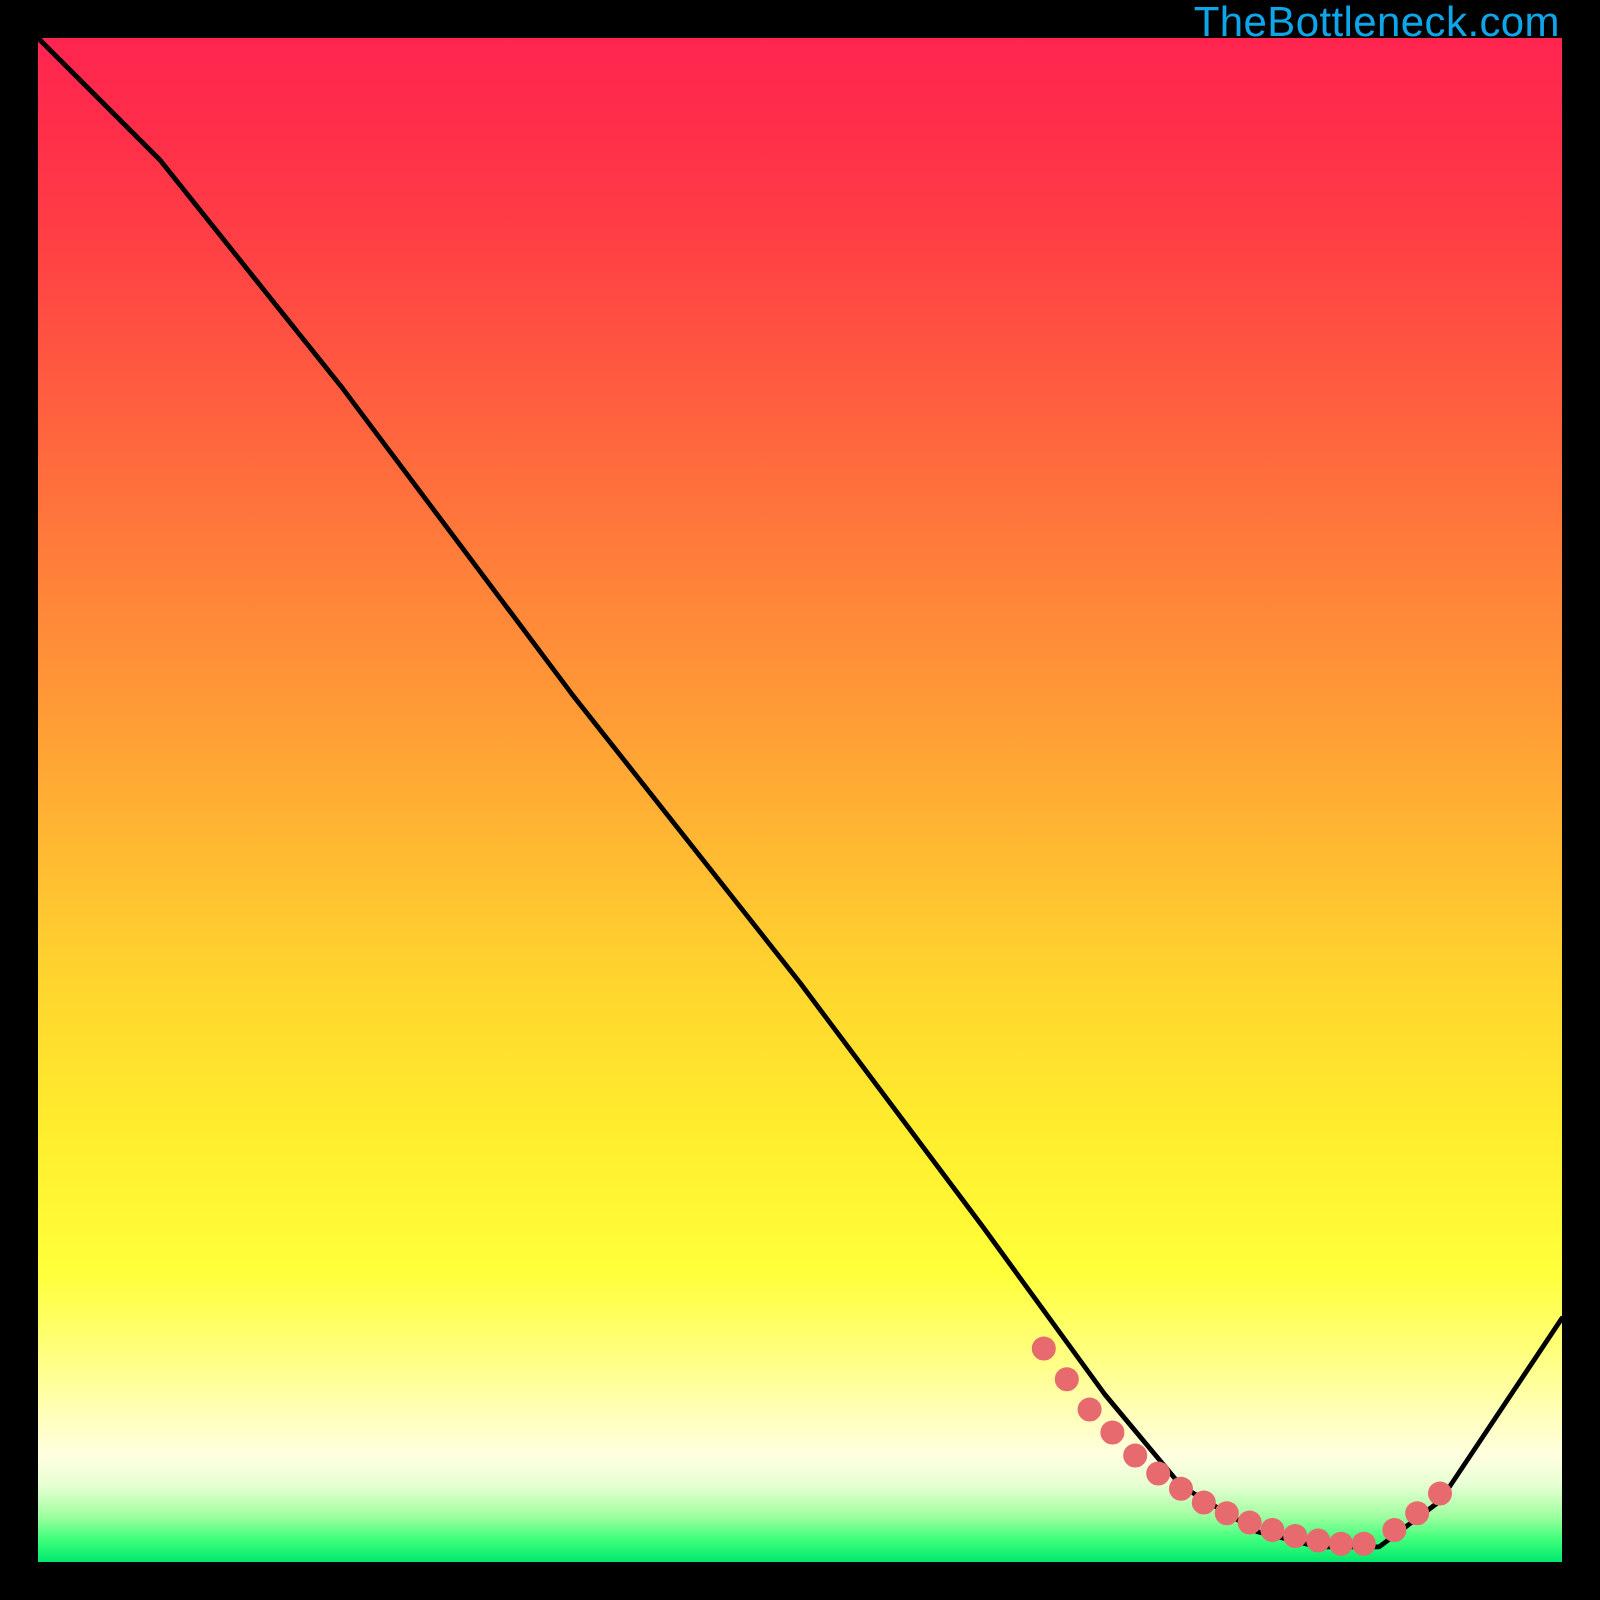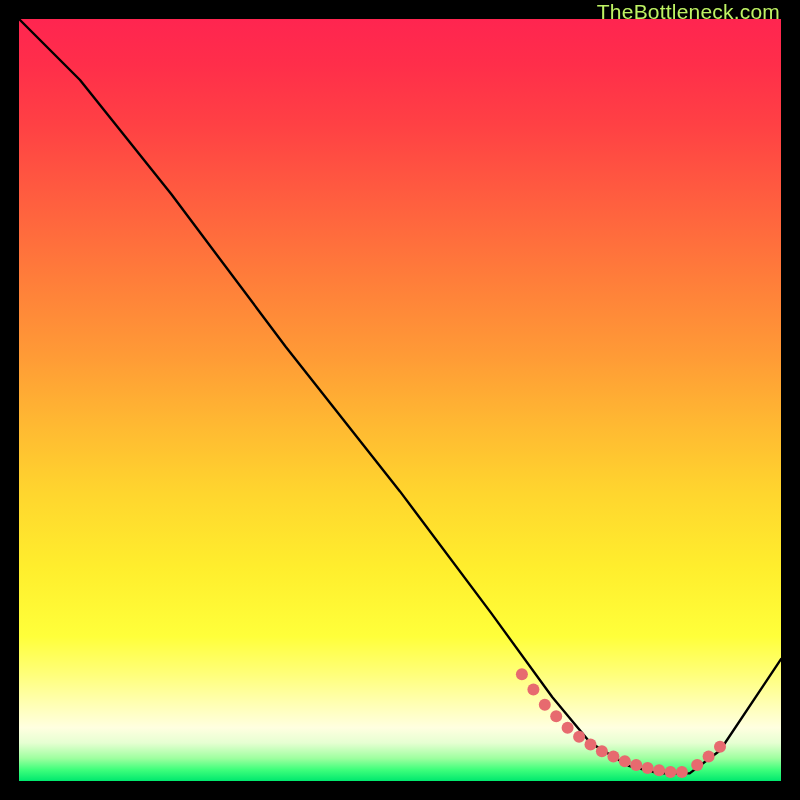--- a/index.html
+++ b/index.html
@@ -48,21 +48,21 @@
     left: 0;
     top: 0;
     width: 762px;
     height: 762px;
     overflow: visible;
   }
   .watermark {
     position: absolute;
     top: 0px;
     right: 20px;
-    color: #bef264;
+    color: #0ea5e9;
     font-size: 21px;
     font-weight: 400;
     letter-spacing: 0.2px;
     user-select: none;
   }
 </style>
 </head>
 <body>
 
 <div class="frame">

